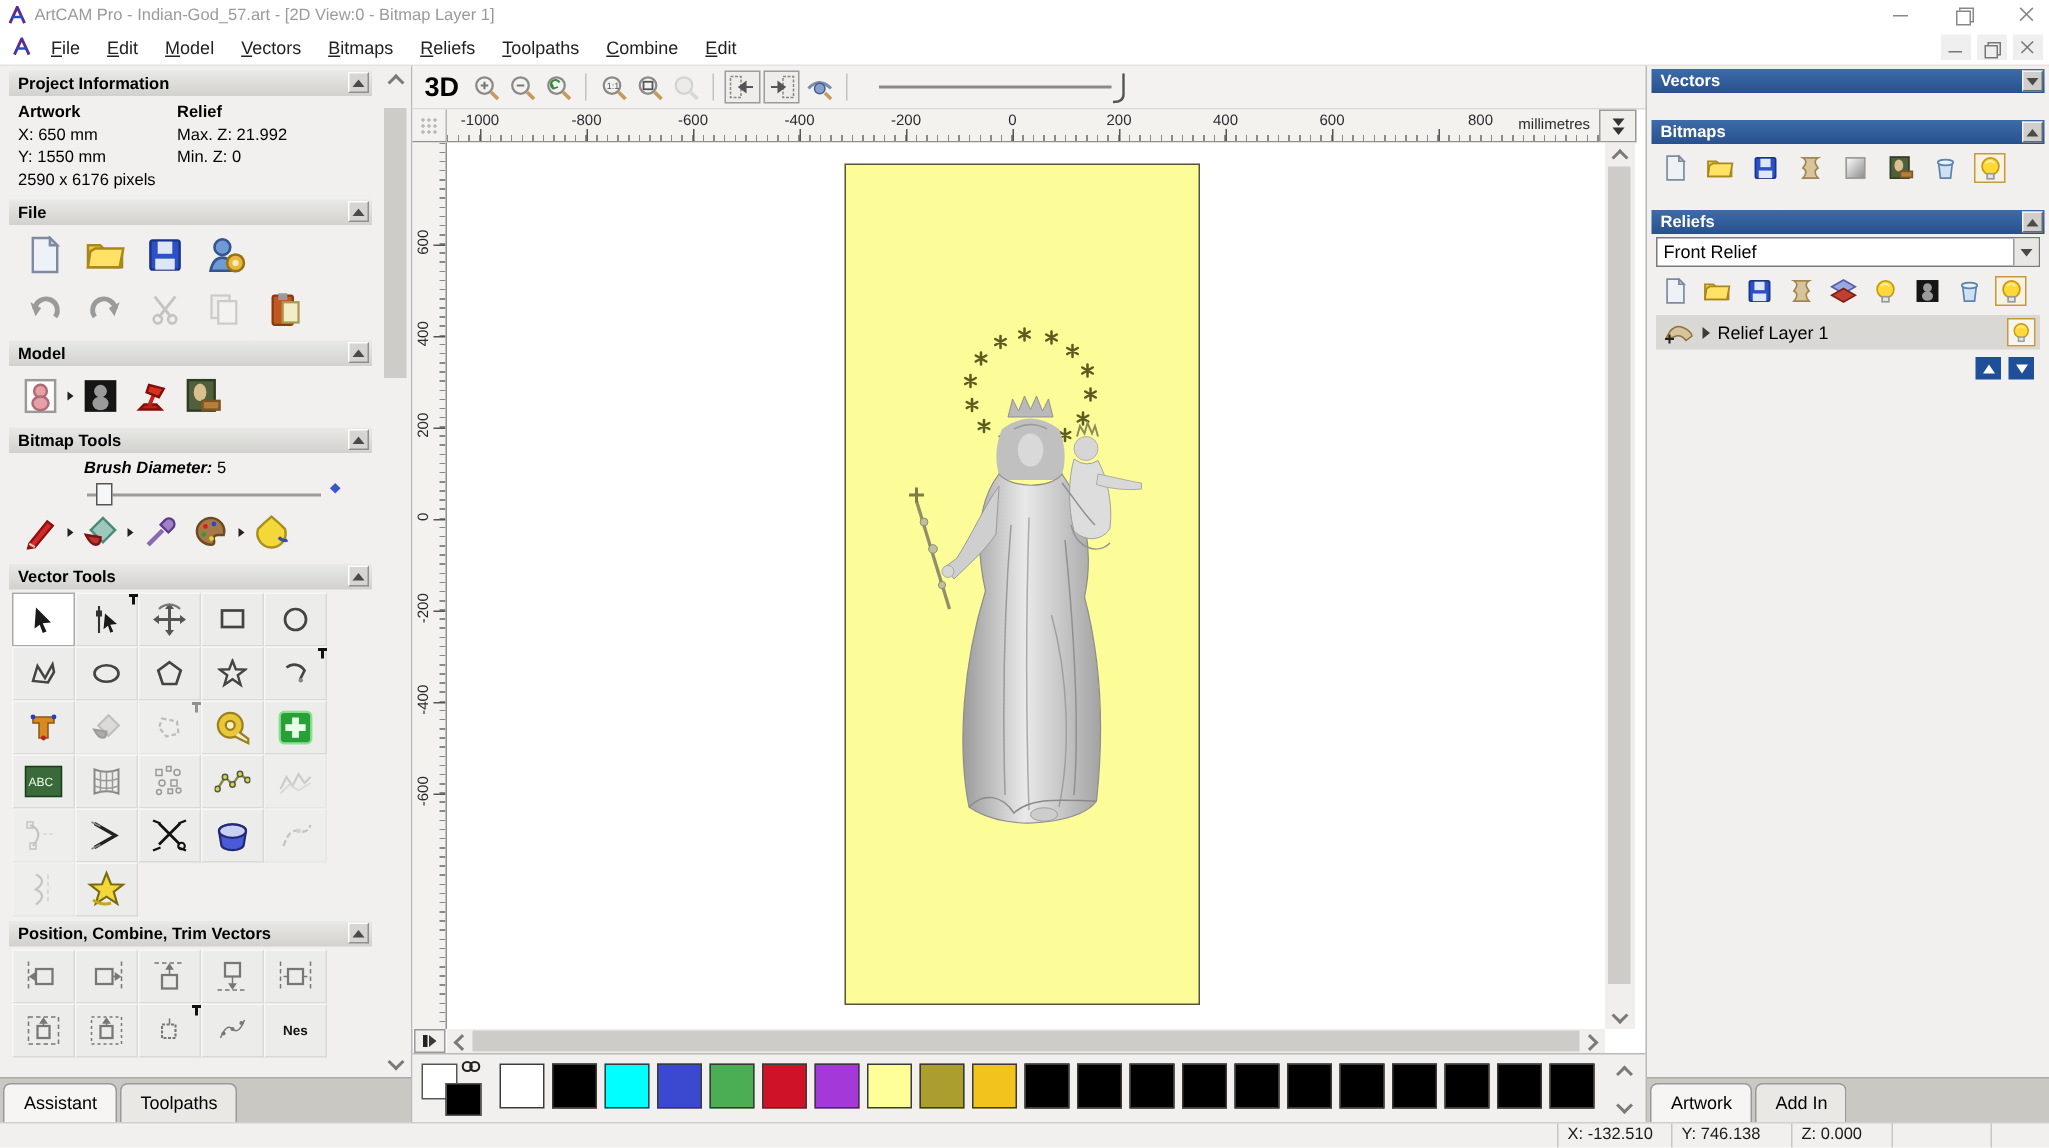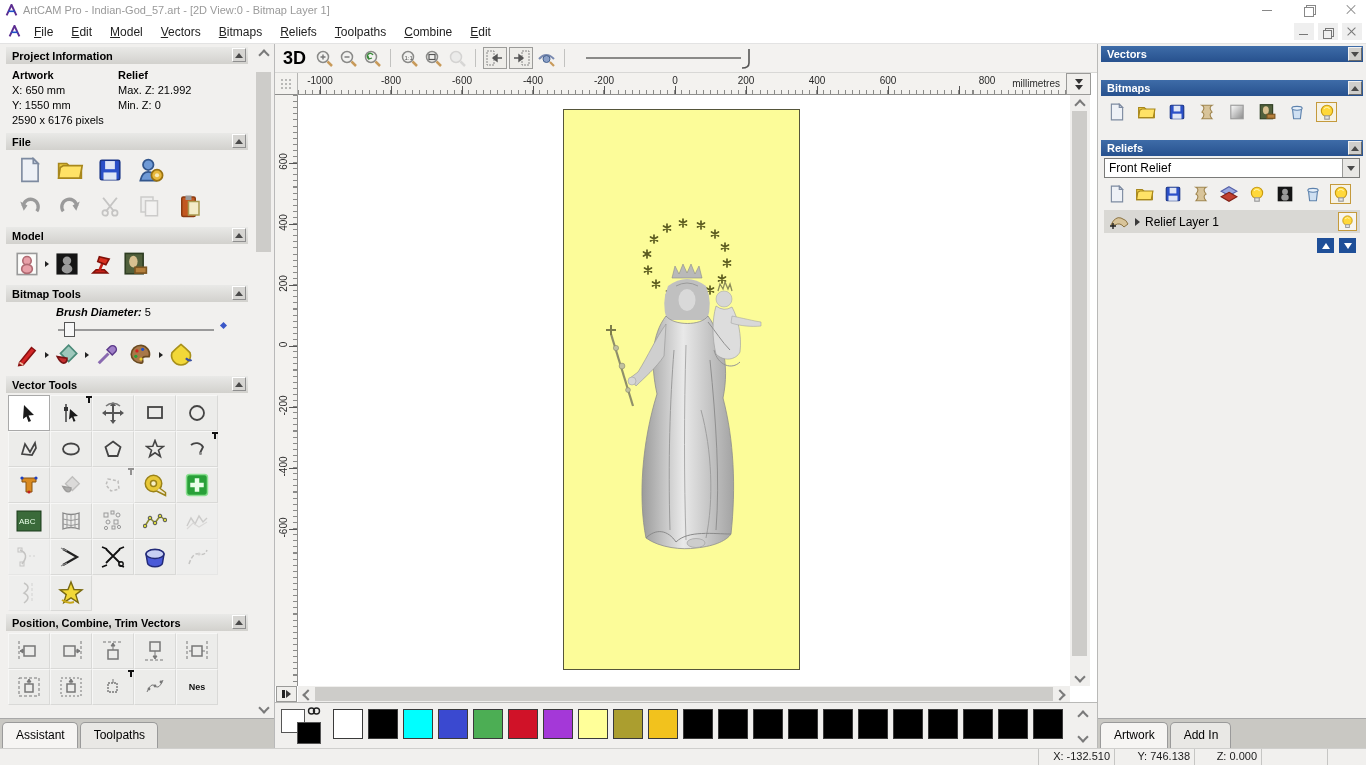--- a/index.html
+++ b/index.html
@@ -143,21 +143,21 @@
   .bulb-btn { position:absolute; right:3px; top:2px; width:19px; height:19px; border:1px solid #c49a3c; background:#f7f5ef;
     display:flex; align-items:center; justify-content:center; }
   .updown { display:flex; justify-content:flex-end; gap:5px; padding:3px 10px 0 0; }
   .ud-btn { width:17px; height:15px; background:#1f4f98; display:flex; align-items:center; justify-content:center; }
   .ud-arrow-up { width:0; height:0; border-left:4px solid transparent; border-right:4px solid transparent; border-bottom:6px solid #fff; }
   .ud-arrow-down { width:0; height:0; border-left:4px solid transparent; border-right:4px solid transparent; border-top:6px solid #fff; }
 
   
   #statusbar { position:absolute; left:0; top:748px; width:1366px; height:17px; background:#f1f0ee; border-top:1px solid #cfcfcd;
     display:flex; font-size:11px; color:#1a1a1a; }
-  .sb-cell { border-right:1px solid #c6c6c4; padding:1px 4px 0 6px; white-space:nowrap; overflow:hidden;text-align:right; }
+  .sb-cell { border-right:1px solid #c6c6c4; padding:1px 4px 0 6px; white-space:nowrap; overflow:hidden; }
   .sb-spacer { flex:1; border-right:1px solid #c6c6c4; }
 </style>
 </head>
 <body>
 
 <svg width="0" height="0" style="position:absolute">
   <defs>
     <linearGradient id="gfade" x1="0" y1="0" x2="1" y2="1">
       <stop offset="0" stop-color="#ffffff"></stop>
         <stop offset="1" stop-color="#8a8a8a"></stop>

